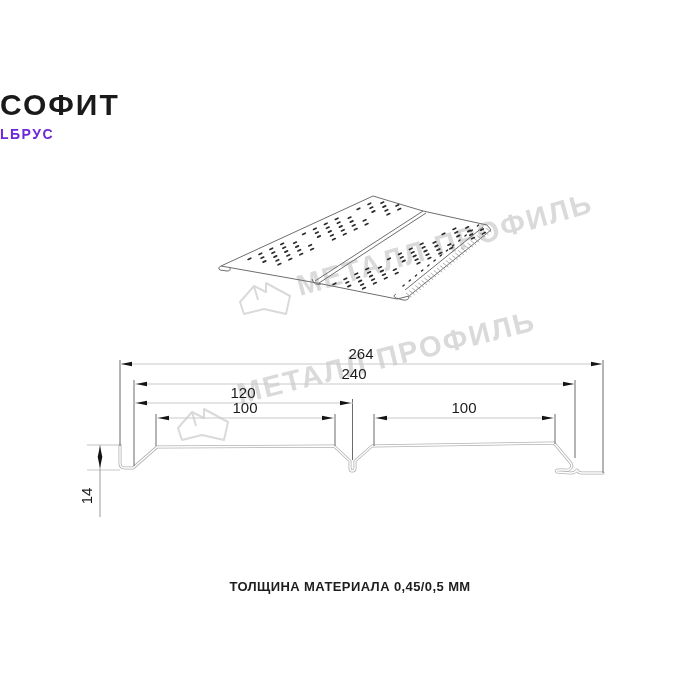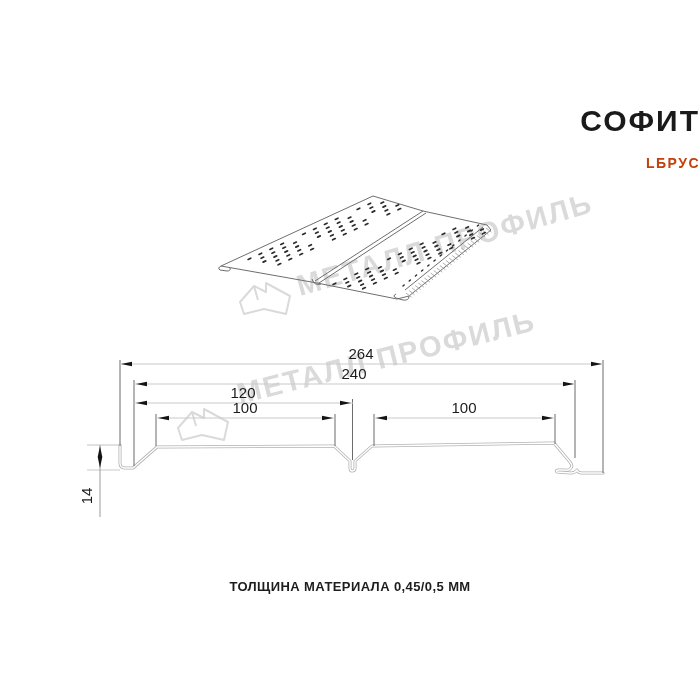--- a/index.html
+++ b/index.html
@@ -1,20 +1,20 @@
 <!DOCTYPE html>
 <html><head>
 <meta charset="utf-8">
 <style>
   html,body{margin:0;padding:0;background:#fff;}
   .page{position:relative;width:700px;height:700px;background:#ffffff;overflow:hidden;
         font-family:"Liberation Sans",sans-serif;}
-  .title-block{position:absolute;left:0;right:0;top:104px;text-align:right;}
+  .title-block{position:absolute;left:0;right:0;top:88px;text-align:left;}
   .main-title{margin:0;font-size:30px;font-weight:800;letter-spacing:2px;color:#1a1a1a;}
-  .sub-title{margin-top:17px;font-size:14px;font-weight:700;letter-spacing:1.5px;color:#c2410c;}
+  .sub-title{margin-top:4px;font-size:14px;font-weight:700;letter-spacing:1.5px;color:#6d28d9;}
   .footer-note{position:absolute;left:0;right:0;top:579px;text-align:center;
         font-size:13px;font-weight:600;letter-spacing:.4px;color:#1d1d1d;}
   svg{position:absolute;left:0;top:0;}
   .wm-text{font-family:"Liberation Sans",sans-serif;font-weight:700;font-size:29px;
         letter-spacing:2px;fill:#dadada;}
   .dim-text{font-family:"Liberation Sans",sans-serif;font-size:15px;fill:#1b1b1b;}
   .dimline{stroke:#c9c9c9;stroke-width:1.1;}
   .extline{stroke:#6b6b6b;stroke-width:1;}
   .arrow{fill:#141414;stroke:none;}
   .illu{stroke:#6e6e6e;stroke-width:1;fill:none;stroke-linejoin:round;}

